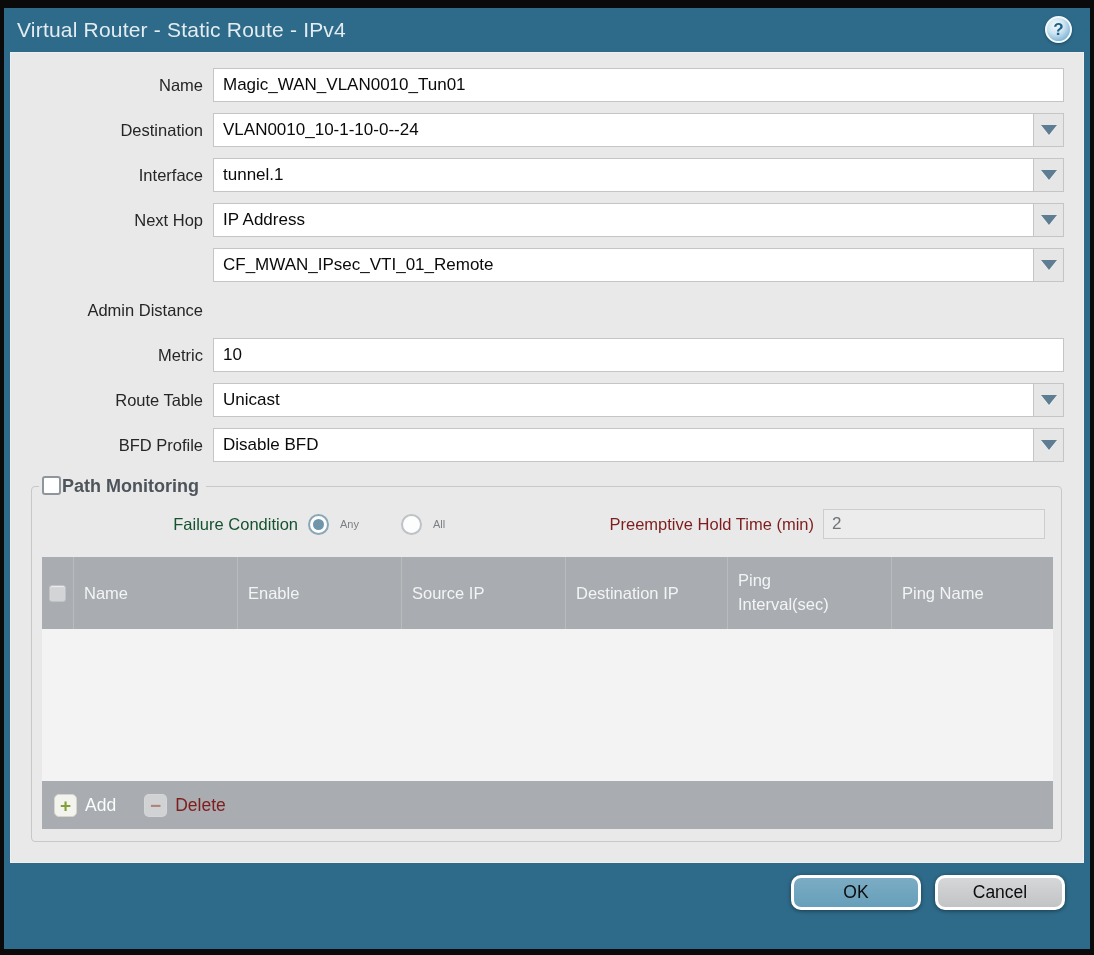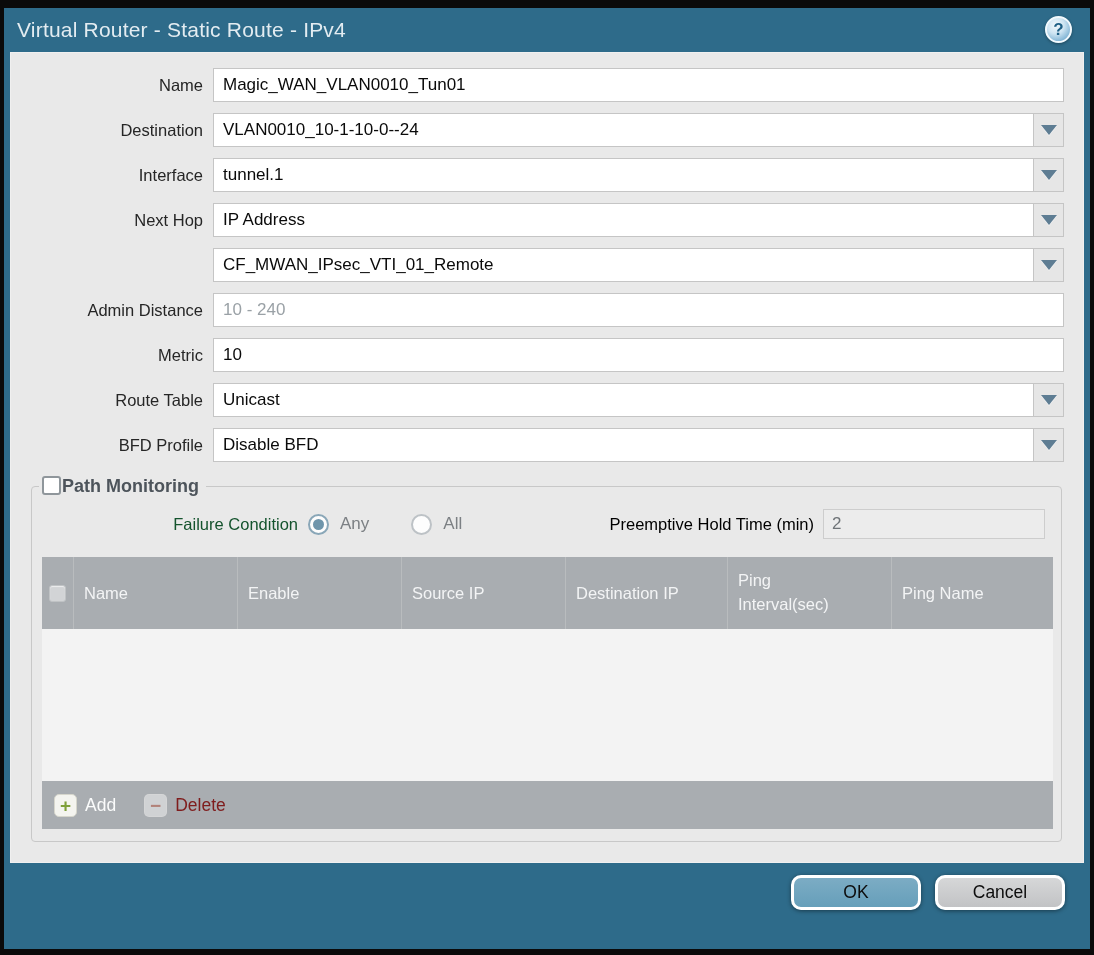--- a/index.html
+++ b/index.html
@@ -68,23 +68,23 @@
 
   .pm-cond-row { display: flex; align-items: center; margin-top: 12px; }
   .pm-cond-label { width: 276px; flex: none; text-align: right; padding-right: 10px; font-size: 16.5px; color: #14532d; }
   .radio {
     width: 21px; height: 21px; border-radius: 50%; background: #fdfdfd;
     border: 2px solid #bdc2c6; display: flex; align-items: center; justify-content: center;
     cursor: pointer; flex: none;
   }
   .radio.selected { border-color: #8aa7b8; }
   .radio .dot { width: 11px; height: 11px; border-radius: 50%; background: #6f95ab; }
-  .radio-label { font-size: 17px; color: #7c8084; margin-left: 11px; }
+  .radio-label { font-size: 11px; color: #7c8084; margin-left: 11px; }
   .radio-gap { width: 42px; flex: none; }
-  .pm-hold-label { margin-left: auto; font-size: 16.5px; color: #000000; }
+  .pm-hold-label { margin-left: auto; font-size: 16.5px; color: #7f1d1d; }
   .pm-hold-input {
     width: 222px; height: 30px; margin-left: 9px; margin-right: 16px;
     background: #ececec; border: 1px solid #cdcdcd; color: #6f7478;
     font-family: "Liberation Sans", "DejaVu Sans", sans-serif; font-size: 17px; padding: 0 8px;
   }
 
   
   .pm-table { margin: 18px 8px 0 10px; }
   .pm-thead {
     display: grid; grid-template-columns: 32px 164px 164px 164px 162px 164px 1fr;
@@ -185,23 +185,20 @@
         <div class="fwrap combo">
           <input class="finput" value="CF_MWAN_IPsec_VTI_01_Remote" style="">
           <div class="ddbtn">
             <span class="arrow-down"></span>
           </div>
         </div>
       </div>
 
       <div class="form-row">
         <div class="flabel">Admin Distance</div>
-        <div class="fwrap">
-          <input class="finput" placeholder="10 - 240" style="">
-        </div>
       </div>
 
       <div class="form-row">
         <div class="flabel">Metric</div>
         <div class="fwrap">
           <input class="finput" value="10" style="">
         </div>
       </div>
 
       <div class="form-row">

